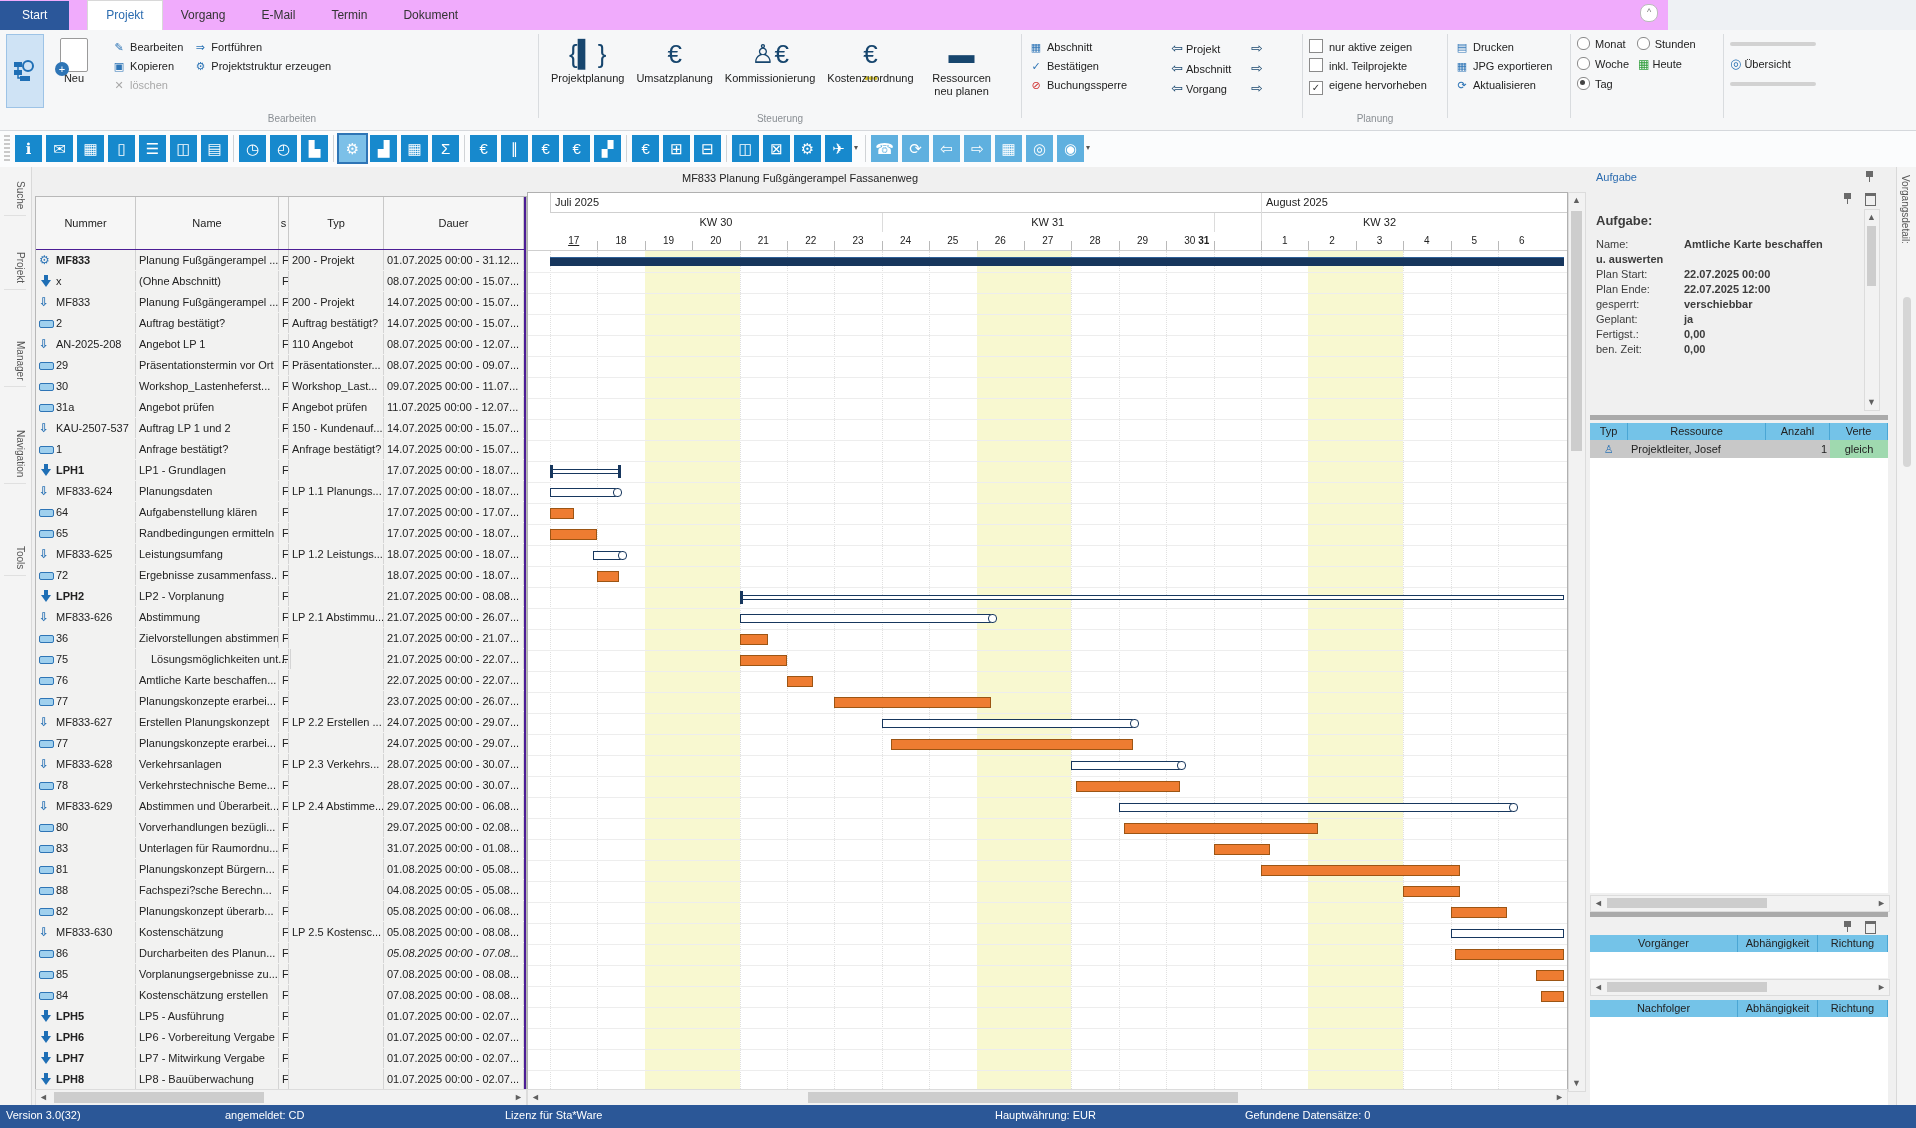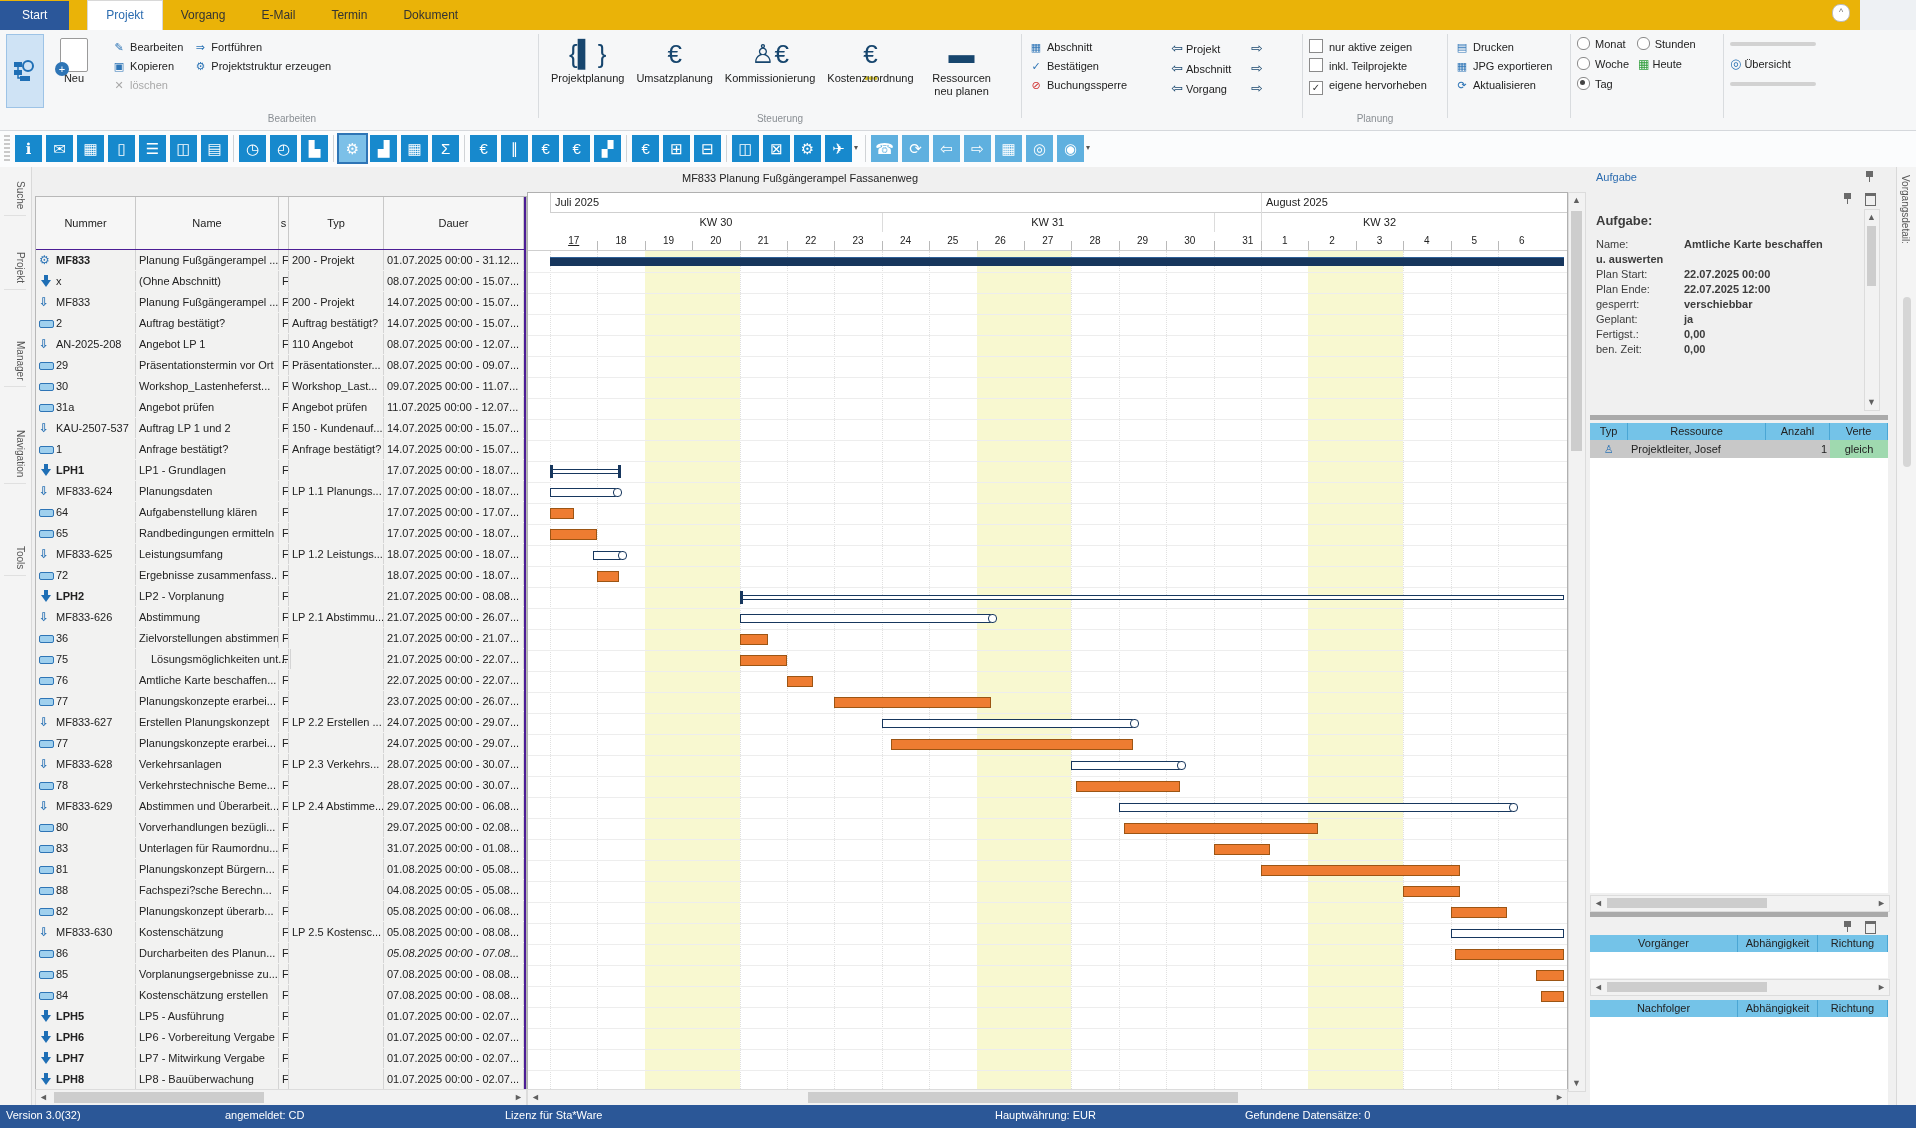--- a/index.html
+++ b/index.html
@@ -1,20 +1,20 @@
 <!DOCTYPE html>
 <html><head>
 <meta charset="utf-8">
 <style>
   html,body{margin:0;padding:0;}
   body{width:1916px;height:1128px;position:relative;overflow:hidden;
        font-family:"Liberation Sans","DejaVu Sans",sans-serif;font-size:11px;color:#222;background:#eef1f4;}
   .abs{position:absolute;}
   
-  #tabbar{left:0;top:0;width:1860px;height:30px;background:#eab308;border-bottom:1px solid #e3e3e3;}
+  #tabbar{left:0;top:0;width:1668px;height:30px;background:#f0abfc;border-bottom:1px solid #e3e3e3;}
   .tab{display:inline-block;height:29px;line-height:29px;padding:0 18px;font-size:12px;color:#333;cursor:default;}
   .tab.start{background:#2b579a;color:#fff;margin-right:18px;padding:0 22px;}
   .tab.active{color:#2b6cb0;border:1px solid #d8d8d8;border-bottom:1px solid #fff;background:#fff;}
   #ribbon-collapse{right:10px;top:4px;width:16px;height:16px;border-radius:8px;border:1px solid #bbb;color:#777;
         text-align:center;line-height:14px;font-size:9px;background:#fff;}
   
   #ribbon{left:0;top:30px;width:1916px;height:100px;background:#f6f7f8;border-bottom:1px solid #d5d8dc;}
   #ribbon-inner{position:absolute;left:0;top:0;height:100px;display:flex;align-items:flex-start;}
   .appbtn{width:36px;height:72px;margin:4px 2px 0 6px;background:#cfe3f5;border:1px solid #9dc3e6;
           display:flex;align-items:center;justify-content:center;}
@@ -631,21 +631,21 @@
     <div class="dgrid" style="left: 496px; height: 840px;"></div>
     <div class="gh-day" style="left: 543.4px; width: 47.4px;">28</div>
     <div class="gh-tick" style="left: 543.4px;"></div>
     <div class="dgrid" style="left: 543.4px; height: 840px;"></div>
     <div class="gh-day" style="left: 590.8px; width: 47.4px;">29</div>
     <div class="gh-tick" style="left: 590.8px;"></div>
     <div class="dgrid" style="left: 590.8px; height: 840px;"></div>
     <div class="gh-day" style="left: 638.2px; width: 47.4px;">30</div>
     <div class="gh-tick" style="left: 638.2px;"></div>
     <div class="dgrid" style="left: 638.2px; height: 840px;"></div>
-    <div class="gh-day" style="left: 696px; width: 47.4px;">31</div>
+    <div class="gh-day" style="left: 652px; width: 47.4px; font-weight: bold;">31</div>
     <div class="gh-tick" style="left: 685.6px;"></div>
     <div class="dgrid" style="left: 685.6px; height: 840px;"></div>
     <div class="gh-day" style="left: 733px; width: 47.4px;">1</div>
     <div class="gh-tick" style="left: 733px;"></div>
     <div class="dgrid" style="left: 733px; height: 840px;"></div>
     <div class="gh-day" style="left: 780.4px; width: 47.4px;">2</div>
     <div class="gh-tick" style="left: 780.4px;"></div>
     <div class="dgrid" style="left: 780.4px; height: 840px;"></div>
     <div class="gh-day" style="left: 827.8px; width: 47.4px;">3</div>
     <div class="gh-tick" style="left: 827.8px;"></div>

